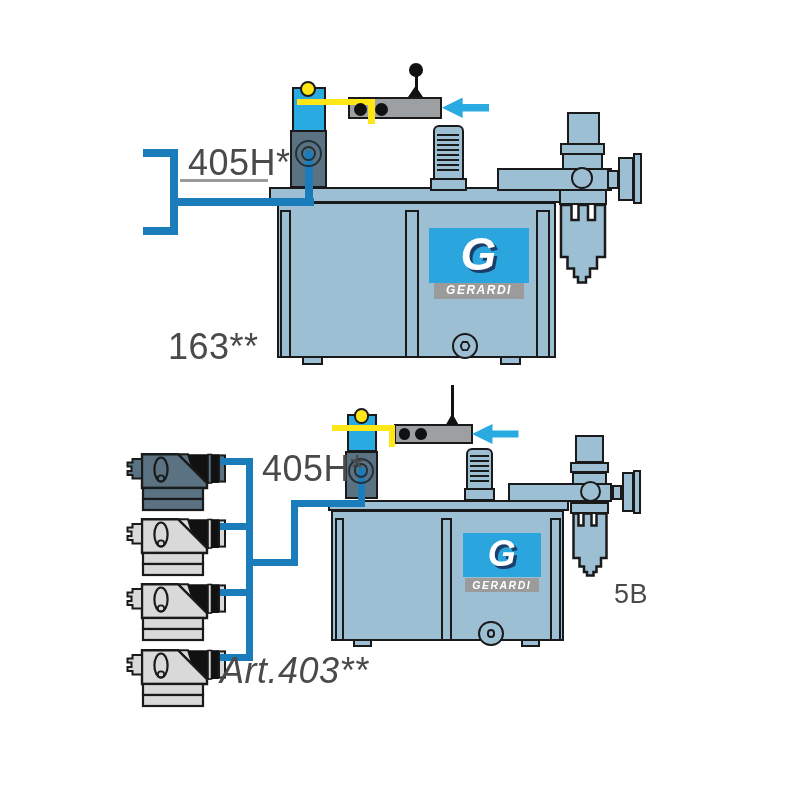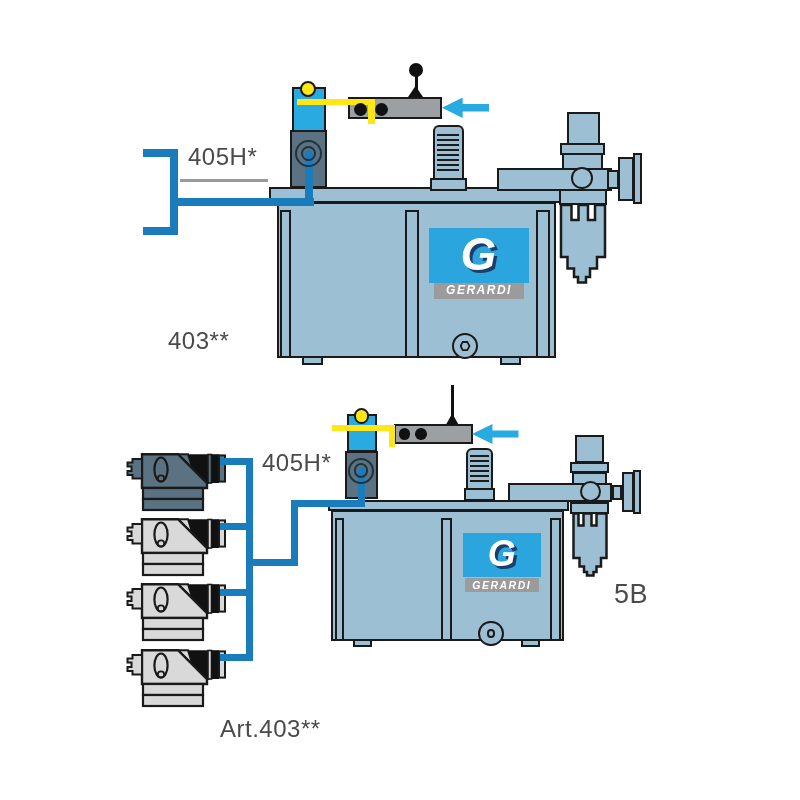--- a/index.html
+++ b/index.html
@@ -9,21 +9,21 @@
   .o{border:2.5px solid var(--c-outline);}
   .fb{background:var(--c-body);}
   .slate{background:var(--c-slate);}
   .pipe{background:var(--c-pipe);}
   .yel{background:var(--c-yellow);}
   .cyan{background:var(--c-cyan);}
   .lever{background:var(--c-leverGray);}
   .dot{background:var(--c-black);border-radius:50%;}
   .circ{border-radius:50%;}
   .ring{border-radius:50%;border:2.5px solid #22313a;background:transparent;}
-  .lbl{color:var(--c-label);font-size:24px;line-height:1.05;letter-spacing:.5px;white-space:nowrap;}
+  .lbl{color:var(--c-label);font-size:36px;line-height:1.05;letter-spacing:.5px;white-space:nowrap;}
   .arrow-left{clip-path:polygon(0 50%,44% 0,44% 32%,100% 32%,100% 68%,44% 68%,44% 100%);}
   .tri-up{clip-path:polygon(50% 0,100% 100%,0 100%);background:var(--c-black);}
   .hex{clip-path:polygon(25% 4%,75% 4%,100% 50%,75% 96%,25% 96%,0 50%);}
   .ribs{background:repeating-linear-gradient(to bottom,var(--c-outline) 0 2.2px,transparent 2.2px 5px);}
   .logoG{color:#fff;font-weight:bold;font-style:italic;text-align:center;
          text-shadow:3px 3px 0 var(--c-logoShadow);}
   .logoBand{background:var(--c-logoBand);color:#fff;font-weight:bold;font-style:italic;
             text-align:center;letter-spacing:1.5px;}
   .clamp-f{fill:var(--c-lightGray);stroke:var(--c-outline);}
   .clamp--dark .clamp-f{fill:var(--c-slate);}
@@ -91,21 +91,21 @@
     <div class="a yel" style="left:368px;top:98.5px;width:6.5px;height:25.5px;"></div>
     <div class="a dot" style="left:354px;top:102.5px;width:13px;height:13px;"></div>
     <div class="a dot" style="left:374.5px;top:102.5px;width:13px;height:13px;"></div>
     <div class="a" style="left:414.5px;top:75px;width:3px;height:22px;background:var(--c-black);"></div>
     <div class="a tri-up" style="left:408px;top:86px;width:15px;height:11px;"></div>
     <div class="a dot" style="left:408.5px;top:62.5px;width:14.5px;height:14.5px;"></div>
     <div class="a cyan arrow-left" style="left:442px;top:97.5px;width:47px;height:20.5px;"></div>
 
     <div class="a lbl" style="left:188px;top:144px;">405H*</div>
     <div class="a" style="left:180px;top:179px;width:88px;height:2.5px;background:var(--c-underline);"></div>
-    <div class="a lbl" style="left:168px;top:328px;">403**</div>
+    <div class="a lbl" style="left:168px;top:328px;">163**</div>
   </div>
 
   <div>
 
     <svg class="a clamp--dark" style="left:126px;top:452.5px;" width="100" height="59" viewBox="0 0 100 59">
       <polygon class="clamp-f" stroke-width="2" points="52,1.2 62,1.2 71,30 81,30"></polygon>
       <polygon class="clamp-black" points="62,1.2 82,1.2 82,30 71,30"></polygon>
       <rect class="clamp-f" stroke-width="1.6" x="82" y="1.5" width="3.5" height="28.5"></rect>
       <rect class="clamp-black" x="85.5" y="1.2" width="7.5" height="28.8"></rect>
       <rect class="clamp-f" stroke-width="2" x="93" y="2.4" width="6" height="26.2"></rect>
@@ -211,16 +211,16 @@
     <div class="a yel" style="left:331.5px;top:424.5px;width:63px;height:6.5px;"></div>
     <div class="a yel" style="left:388.5px;top:424.5px;width:6.5px;height:22.5px;"></div>
     <div class="a dot" style="left:398.6px;top:428.2px;width:11.6px;height:11.6px;"></div>
     <div class="a dot" style="left:415.4px;top:428.2px;width:11.6px;height:11.6px;"></div>
     <div class="a" style="left:451px;top:384.5px;width:3px;height:40px;background:var(--c-black);"></div>
     <div class="a tri-up" style="left:446px;top:413.5px;width:12.5px;height:11px;"></div>
     <div class="a cyan arrow-left" style="left:472px;top:424px;width:46.5px;height:20px;"></div>
 
     <div class="a lbl" style="left:262px;top:450px;">405H*</div>
     <div class="a lbl" style="left:614px;top:580px;font-size:27px;">5B</div>
-    <div class="a lbl" style="left:220px;top:716px;">Art.403**</div>
+    <div class="a lbl" style="left:220px;top:652px;font-style:italic;">Art.403**</div>
   </div>
 
 </div>
 
 </body></html>

